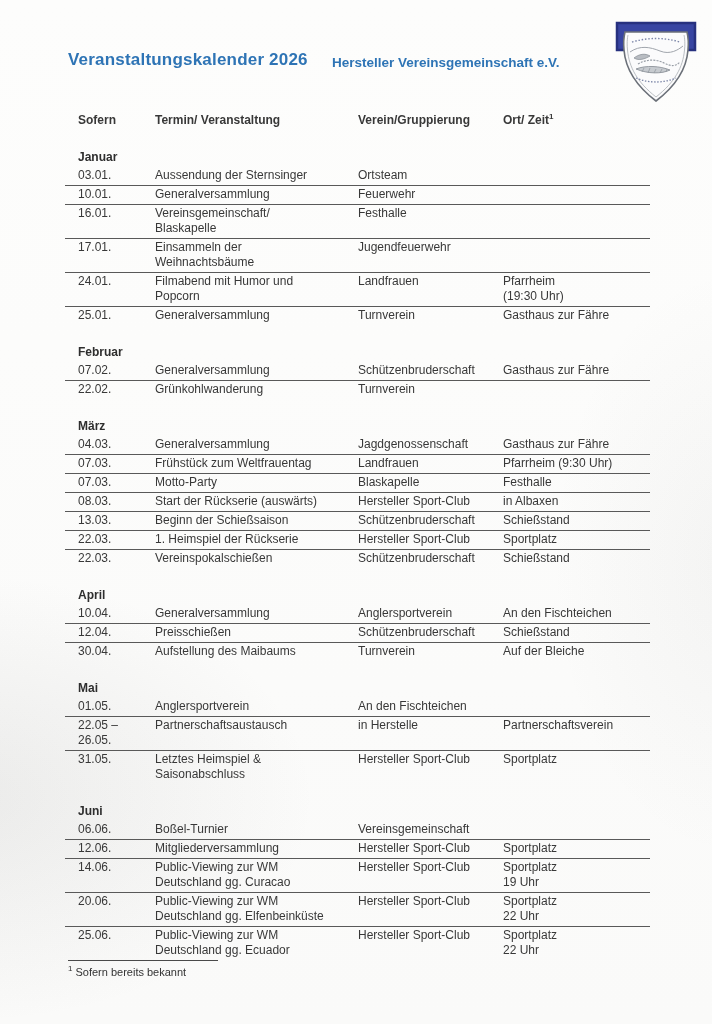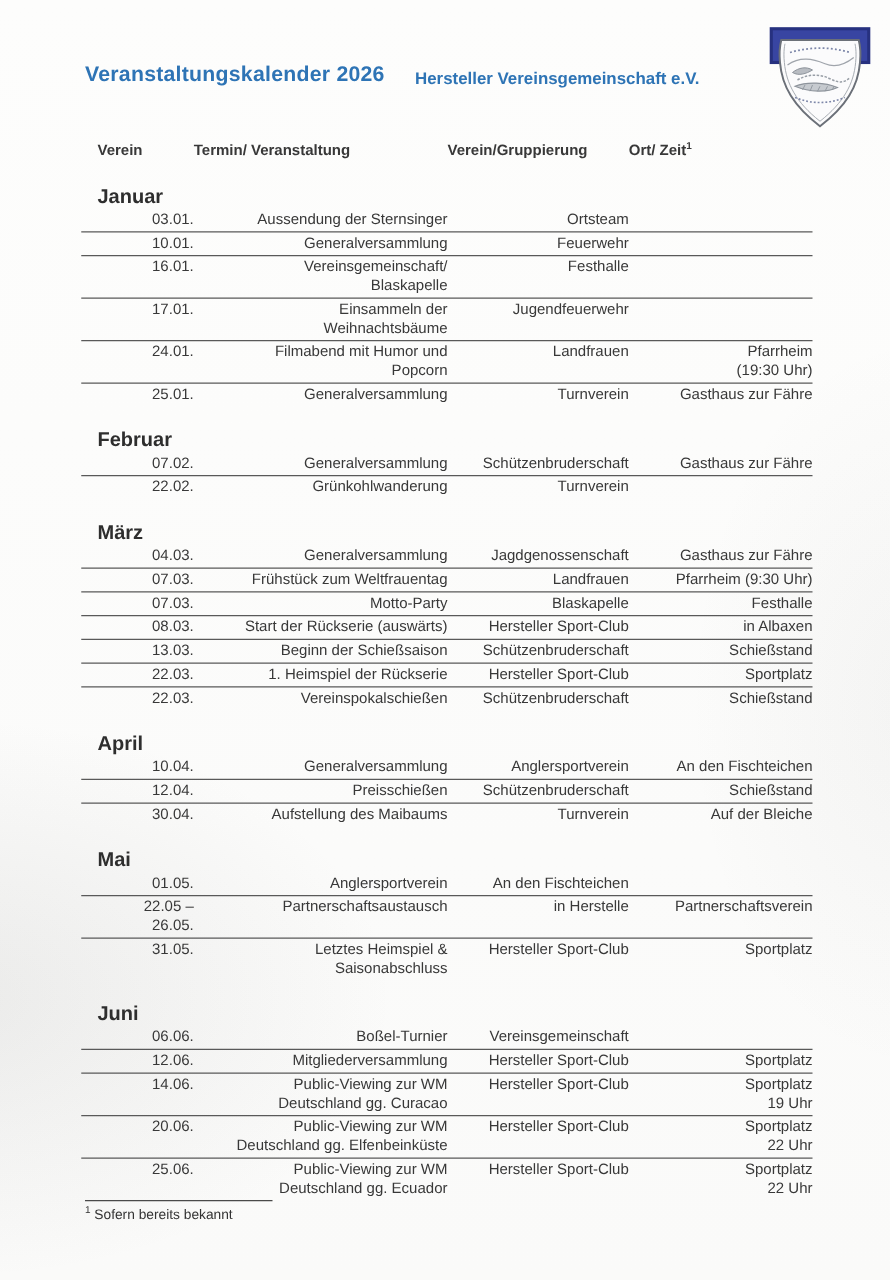--- a/index.html
+++ b/index.html
@@ -33,24 +33,24 @@
   .table{position:absolute;left:65px;top:112px;width:585px;}
   .row{display:grid;grid-template-columns:90px 203px 145px 147px;}
   .cell{
     font-size:12px;line-height:15px;padding:1px 0 2px;
     white-space:pre-line;
   }
   .c0{padding-left:13px;}
   .thead .cell{font-weight:700;}
   .thead sup{font-size:8px;line-height:0;}
   .month-name{
-    font-size:16px;font-weight:700;line-height:15px;
+    font-size:12px;font-weight:700;line-height:15px;
     margin:20px 0 2px 13px;color:#2e2e2e;
   }
-  .rows .row{border-bottom:1px solid var(--rule);text-align:right;}
+  .rows .row{border-bottom:1px solid var(--rule);}
   .rows .row:last-child{border-bottom:none;}
 
   .footer{position:absolute;left:68px;top:960px;}
   .foot-rule{width:150px;border-top:1.5px solid #4a4a4a;margin-bottom:5px;}
   .foot-text{font-size:11px;color:#333;}
   .foot-text sup{font-size:8px;margin-right:3px;line-height:0;}
 </style>
 </head>
 <body>
 
@@ -69,21 +69,21 @@
       <path d="M22 48 C27 44 33 43 38 46 C33 49 27 51 22 48 Z" fill="#B8BCC2" stroke="#8D939B" stroke-width="0.8"></path>
       <path d="M26 54 C34 49 44 49 52 53 C60 57 64 56 68 52" fill="none" stroke="#989EA6" stroke-width="1.2" stroke-dasharray="2 1.2"></path>
       <path d="M24 59 C34 55 48 56 58 60 C50 64 36 64 24 59 Z" fill="#C6CACF" stroke="#8D939B" stroke-width="0.9"></path>
       <path d="M30 62 L32 58 M36 63 L38 58 M42 63 L44 59 M48 63 L50 59 M54 62 L55 59" stroke="#8D939B" stroke-width="0.7"></path>
       <path d="M24 68 Q44 76 64 68" fill="none" stroke="#7C86A8" stroke-width="1.3" stroke-dasharray="1.5 1.6"></path>
     </svg>
   </div>
 
   <div class="table">
     <div class="row thead">
-      <div class="cell c0">Verein</div>
+      <div class="cell c0">Sofern</div>
       <div class="cell c1">Termin/ Veranstaltung</div>
       <div class="cell c2">Verein/Gruppierung</div>
       <div class="cell c3"><span>Ort/ Zeit</span><sup>1</sup></div>
     </div>
     <div>
         <section>
           <h2 class="month-name">Januar</h2>
           <div class="rows">
             <div class="row">
               <div class="cell c0">03.01.</div>

